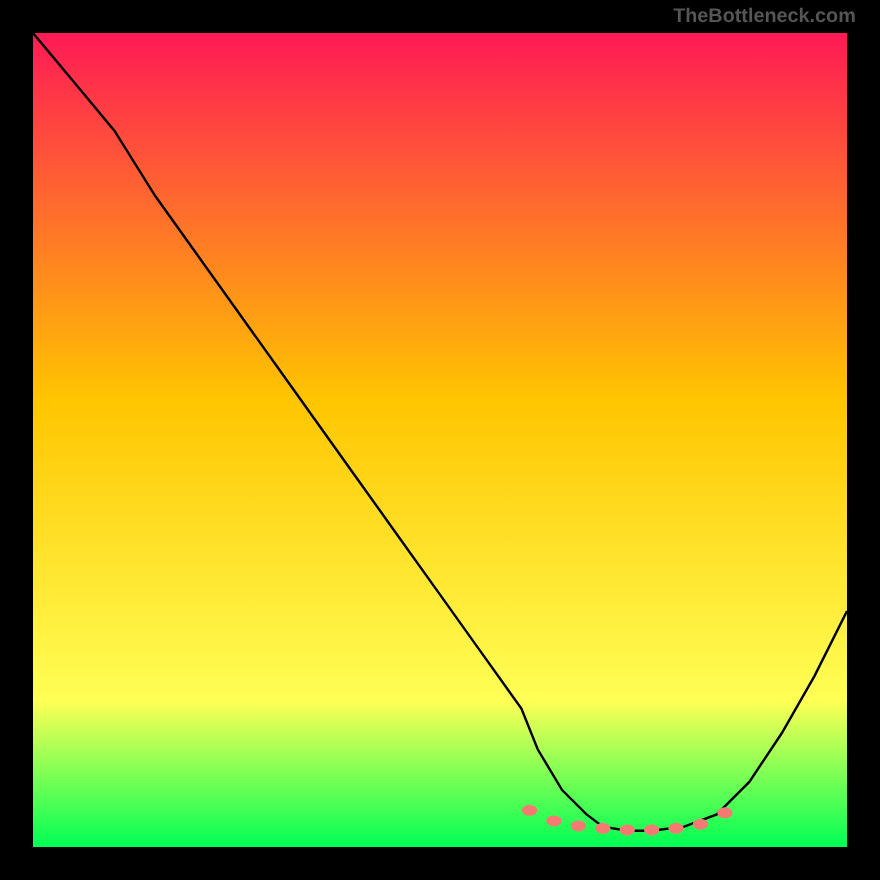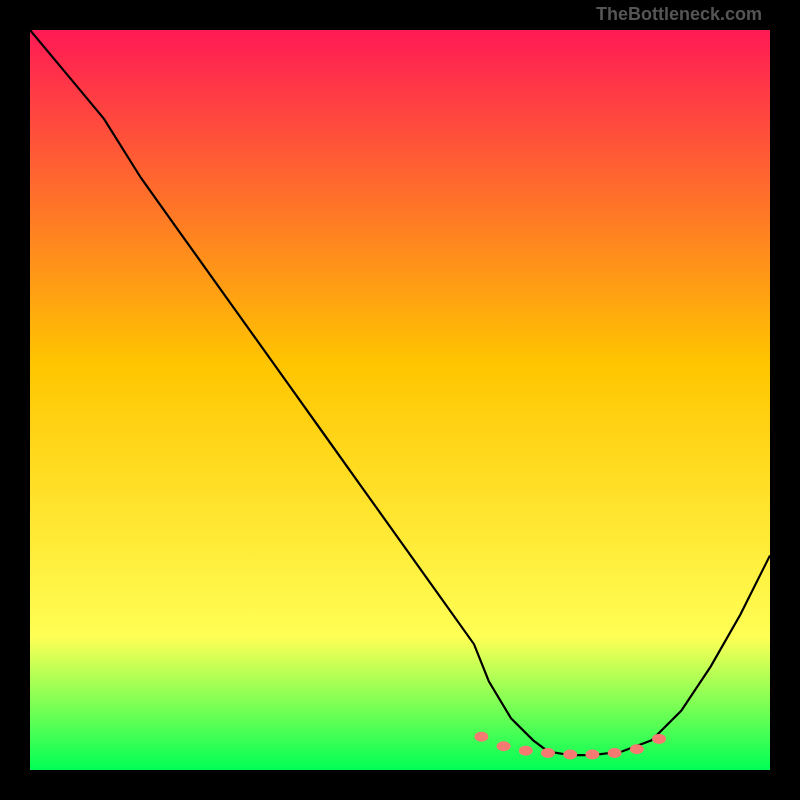--- a/index.html
+++ b/index.html
@@ -7,21 +7,21 @@
     padding: 0;
     width: 800px;
     height: 800px;
     background: #000;
     font-family: Arial, sans-serif;
     position: relative;
   }
   .watermark {
     position: absolute;
     top: 4px;
-    right: 38px;
+    right: 22px;
     color: #555;
     font-size: 18px;
     font-weight: bold;
     z-index: 10;
   }
   .chart-container {
     position: absolute;
     left: 30px;
     top: 30px;
     width: 740px;

